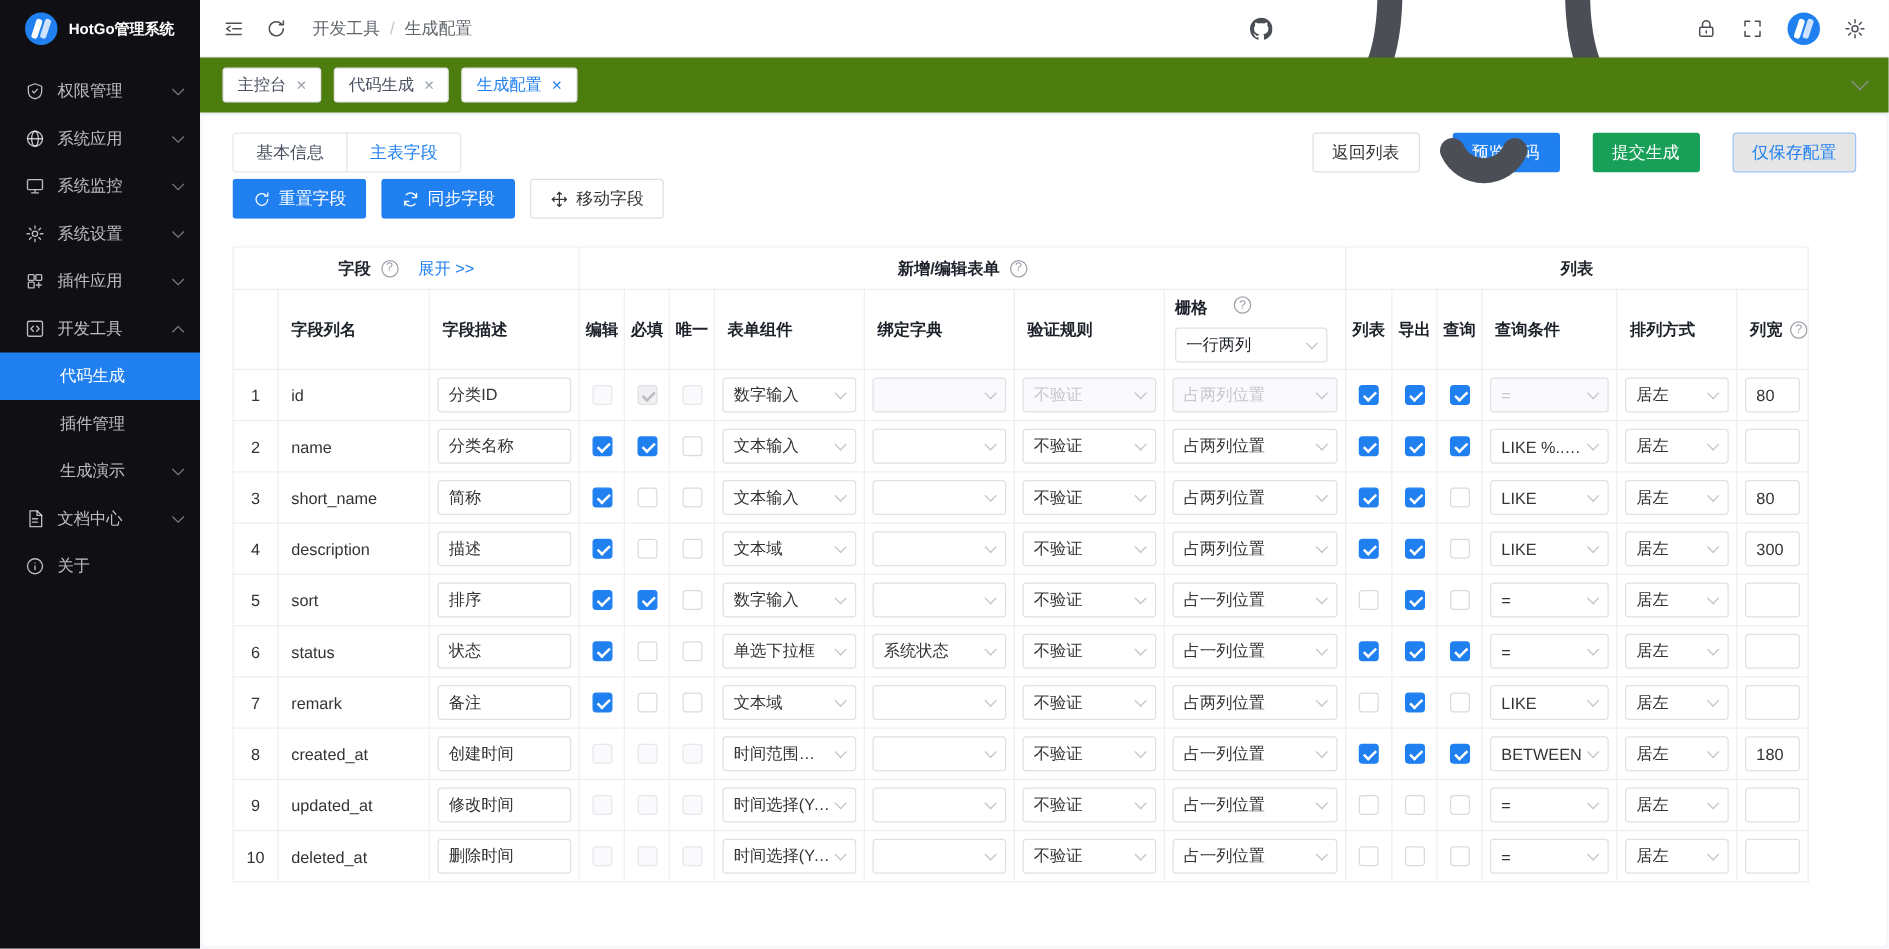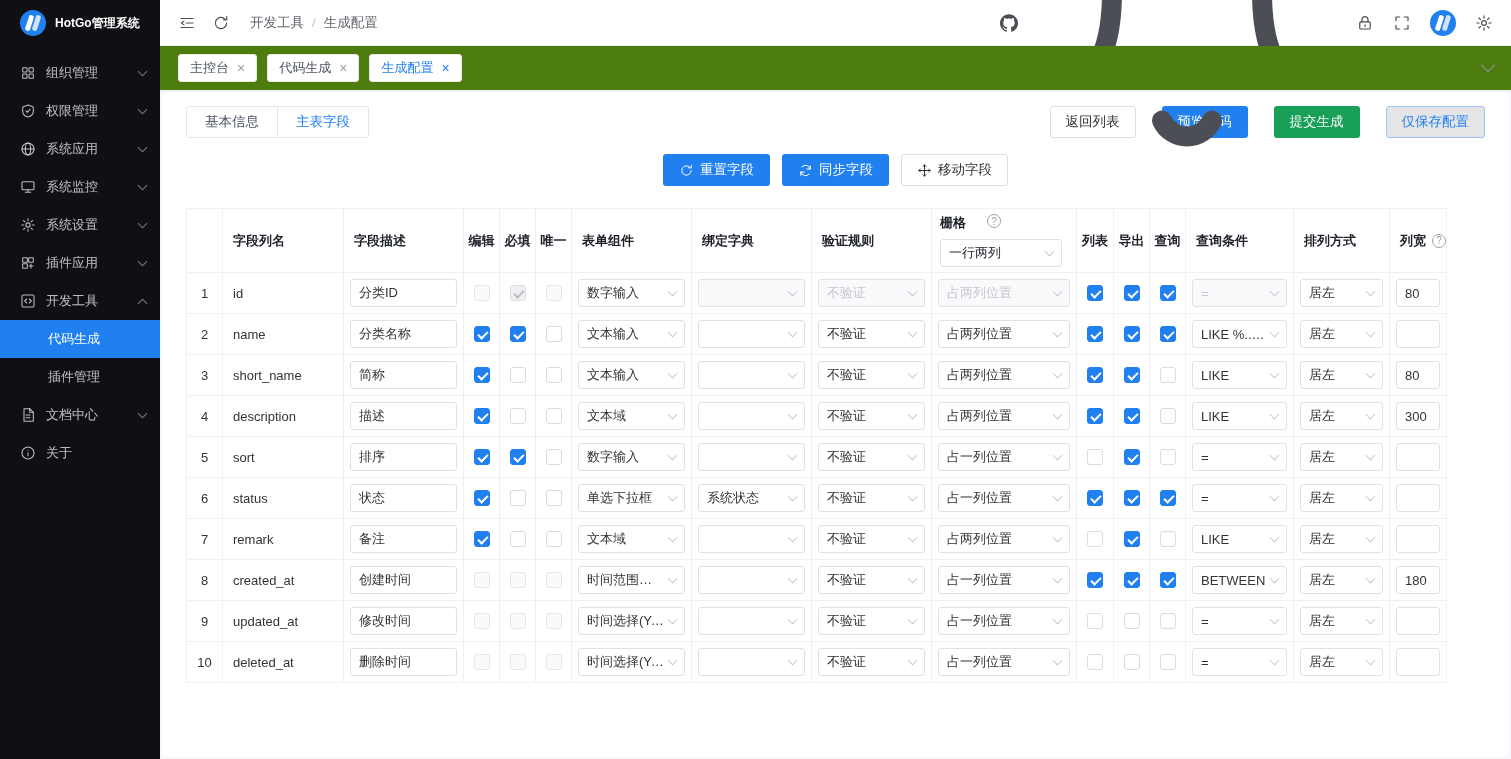--- a/index.html
+++ b/index.html
@@ -63,21 +63,21 @@
   .head-actions { margin-left:auto; display:flex; gap:26px; }
 
   .btn { height:32px; padding:0 15px; border-radius:3px; font-size:13.5px; display:inline-flex; align-items:center; gap:6px; cursor:pointer; border:1px solid transparent; background:#fff; white-space:nowrap; }
   .btn.default { border-color:#dcdfe6; color:#333; }
   .btn.primary { background:#2080f0; color:#fff; }
   .btn.success { background:#18a058; color:#fff; }
   .btn.primary-ghost { border-color:#9ec5f8; color:#2080f0; background:#e5e5e5; }
   .bico { width:15px; height:15px; }
   .bico svg { width:100%; height:100%; display:block; }
 
-  .toolbar { margin-top:16px; display:flex; gap:12px;justify-content:center; }
+  .toolbar { margin-top:5px; display:flex; gap:12px; }
 
   
   .table-wrap { margin-top:22px; }
   table.ft { border-collapse:collapse; table-layout:fixed; width:1260px; font-size:13px; }
   .ft th, .ft td { border:1px solid #efeff5; padding:0; overflow:hidden; }
   .ft th { font-weight:600; color:#1d2129; background:#fff; }
   .gh-row th { height:34px; }
   .ch-row th { height:64px; }
   .gh-cell { display:flex; align-items:center; justify-content:center; gap:8px; }
   .expand-link { color:#2080f0; font-weight:400; cursor:pointer; margin-left:8px; white-space:nowrap; }
@@ -112,32 +112,20 @@
 
   <aside class="sidebar">
     <div class="logo-row">
       <div class="logo-mark"></div>
       <div class="logo-text">HotGo管理系统</div>
     </div>
     <nav class="menu">
   <div class="m-item">
     <span class="m-ico">
             <svg viewBox="0 0 24 24" fill="none" stroke="currentColor" stroke-width="1.6" stroke-linecap="round" stroke-linejoin="round">
-              <rect x="4" y="4" width="6.5" height="6.5" rx="1"></rect>
-              <rect x="13.5" y="4" width="6.5" height="6.5" rx="1"></rect>
-              <rect x="4" y="13.5" width="6.5" height="6.5" rx="1"></rect>
-              <rect x="13.5" y="13.5" width="6.5" height="6.5" rx="1"></rect>
-            </svg>
-          </span>
-    <span class="m-label">组织管理</span>
-    <span class="m-chev down"></span>
-  </div>
-  <div class="m-item">
-    <span class="m-ico">
-            <svg viewBox="0 0 24 24" fill="none" stroke="currentColor" stroke-width="1.6" stroke-linecap="round" stroke-linejoin="round">
               <path d="M12 3l8 3v6c0 5-3.5 8-8 9-4.5-1-8-4-8-9V6z"></path>
               <path d="M9 12l2 2 4-4.5"></path>
             </svg>
           </span>
     <span class="m-label">权限管理</span>
     <span class="m-chev down"></span>
   </div>
   <div class="m-item">
     <span class="m-ico">
             <svg viewBox="0 0 24 24" fill="none" stroke="currentColor" stroke-width="1.6" stroke-linecap="round" stroke-linejoin="round">
@@ -193,20 +181,25 @@
   </div>
   <div class="m-item child active">
 
     <span class="m-label">代码生成</span>
 
   </div>
   <div class="m-item child">
 
     <span class="m-label">插件管理</span>
 
+  </div>
+  <div class="m-item child">
+
+    <span class="m-label">生成演示</span>
+    <span class="m-chev down"></span>
   </div>
   <div class="m-item">
     <span class="m-ico">
             <svg viewBox="0 0 24 24" fill="none" stroke="currentColor" stroke-width="1.6" stroke-linecap="round" stroke-linejoin="round">
               <path d="M6 2.5h8.5L20 8v13.5H6z"></path>
               <path d="M14.5 2.5V8H20M9 12h6M9 16h6"></path>
             </svg>
           </span>
     <span class="m-label">文档中心</span>
     <span class="m-chev down"></span>
@@ -371,20 +364,40 @@
                 <col style="width:120px">
               <col style="width:145px">
                 <col style="width:37px">
                 <col style="width:36px">
               <col style="width:36px">
                 <col style="width:108px">
                 <col style="width:96px">
               <col style="width:57px">
             </colgroup>
             <thead>
+              <tr class="gh-row">
+                <th colspan="3">
+                  <div class="gh-cell">
+                    <span>字段</span>
+                    <span class="help"></span>
+                    <span class="expand-link">展开 &gt;&gt;</span>
+                  </div>
+                </th>
+                <th colspan="7">
+                  <div class="gh-cell">
+                    <span>新增/编辑表单</span>
+                    <span class="help"></span>
+                  </div>
+                </th>
+                <th colspan="6">
+                  <div class="gh-cell">
+                    <span>列表</span>
+                  </div>
+                </th>
+              </tr>
               <tr class="ch-row">
                 <th></th>
                 <th class="lft">字段列名</th>
                 <th class="lft">字段描述</th>
                 <th>编辑</th>
                 <th>必填</th>
                 <th>唯一</th>
                 <th class="lft">表单组件</th>
                 <th class="lft">绑定字典</th>
                 <th class="lft">验证规则</th>

